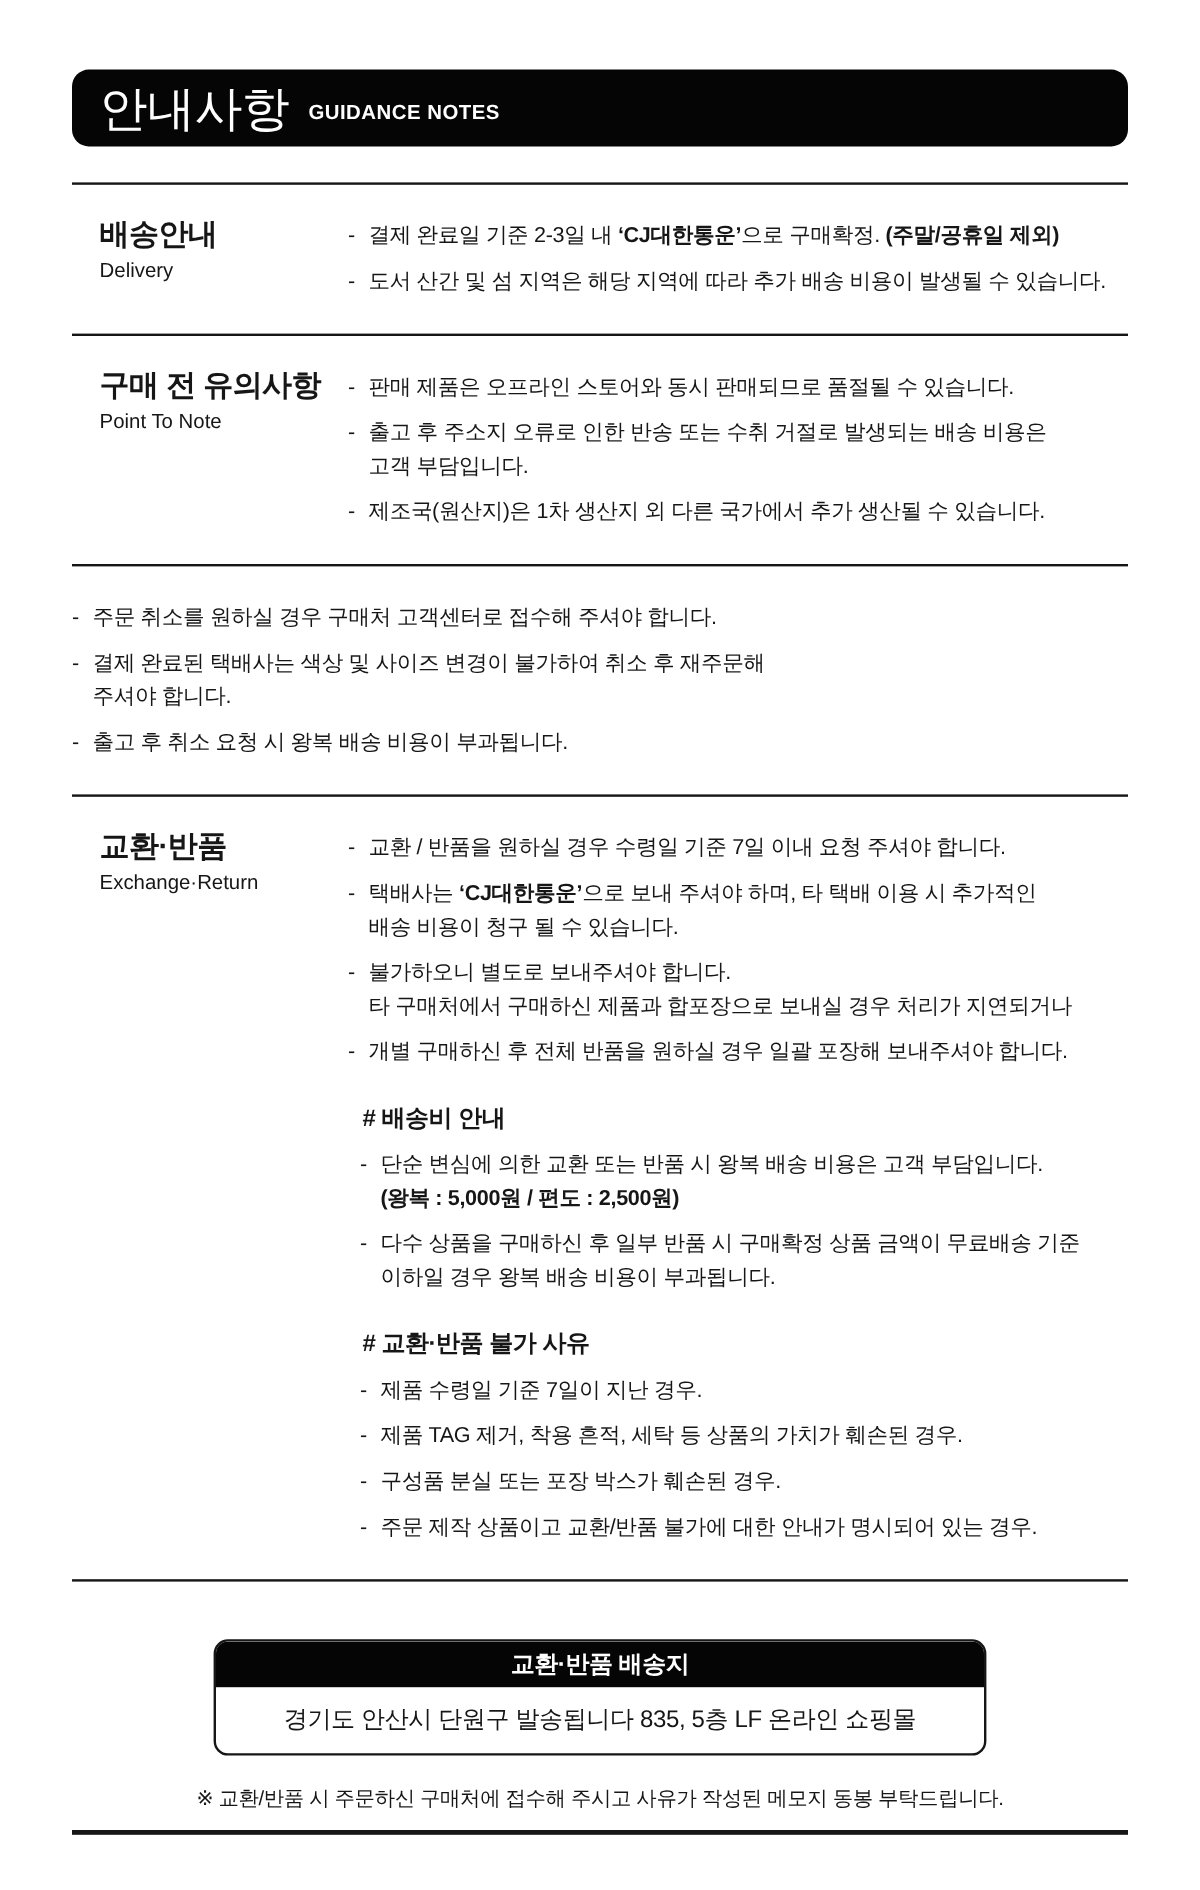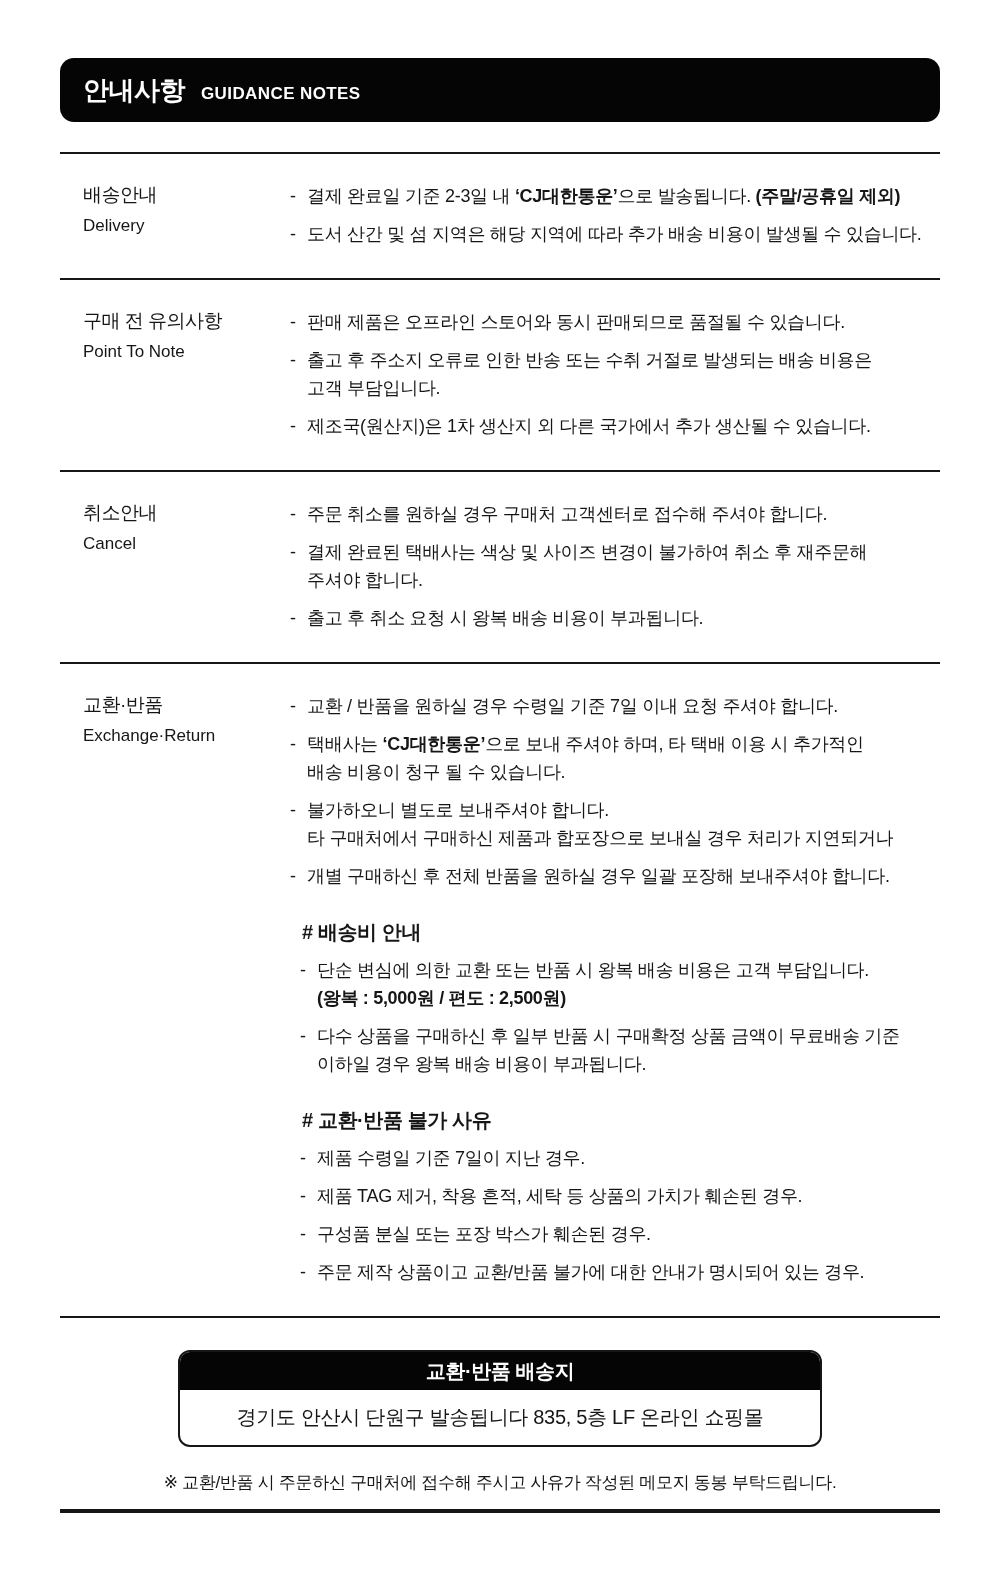--- a/index.html
+++ b/index.html
@@ -9,45 +9,45 @@
     color:#161616;
     -webkit-font-smoothing:antialiased;
   }
   .page{position:relative;width:1000px;height:1575px;overflow:hidden;background:#fff;}
 
   
   .header-bar{
     margin:58px 60px 0 60px;height:64px;background:#050505;border-radius:14px;
     display:flex;align-items:center;padding-left:23px;box-sizing:border-box;color:#fff;
   }
-  .h-ko{font-size:26px;font-weight:bold;letter-spacing:-0.5px;}
+  .h-ko{font-size:40px;font-weight:normal;letter-spacing:-0.5px;}
   .h-en{font-size:17px;font-weight:600;margin-left:16px;margin-top:7px;letter-spacing:0.4px;}
 
   
   #sections{margin:30px 60px 0 60px;}
   .section{display:flex;border-top:2px solid #161616;padding:27px 0 30px 0;}
   .sec-left{width:230px;flex:none;padding-left:23px;box-sizing:border-box;}
-  .sec-title{font-size:19px;font-weight:normal;line-height:28px;letter-spacing:-0.5px;}
+  .sec-title{font-size:25px;font-weight:bold;line-height:28px;letter-spacing:-0.5px;}
   .sec-sub{font-size:17px;line-height:22px;margin-top:6px;color:#161616;}
   .sec-right{flex:1;padding-top:1px;min-width:0;}
 
   .bullet{display:flex;margin-bottom:10px;font-size:18px;line-height:28px;letter-spacing:-0.3px;}
   .bullet:last-child{margin-bottom:0;}
   .bullet.sub{margin-left:10px;}
   .dash{flex:none;width:17px;}
   .btext{flex:1;min-width:0;}
   .line{white-space:nowrap;}
   .b{font-weight:bold;}
 
   .hash-heading{font-size:20px;font-weight:bold;line-height:28px;margin:28px 0 10px 12px;letter-spacing:-0.4px;white-space:nowrap;}
 
   
   .footer{margin:0 60px;border-top:2px solid #161616;padding-top:32px;}
   .addr-box{
-    width:644px;margin:0 auto;border:2px solid #161616;border-radius:12px;
+    width:644px;margin:16px auto;border:2px solid #161616;border-radius:12px;
     overflow:hidden;text-align:center;box-sizing:border-box;background:#fff;
   }
   .addr-head{background:#050505;color:#fff;font-size:20px;font-weight:bold;height:38px;line-height:38px;letter-spacing:-0.4px;}
   .addr-body{font-size:20px;height:55px;line-height:55px;letter-spacing:-0.3px;white-space:nowrap;}
   .note{text-align:center;font-size:17px;line-height:24px;margin-top:24px;letter-spacing:-0.3px;white-space:nowrap;}
   .thick-line{height:4px;background:#161616;margin-top:14px;}
 </style>
 </head>
 <body>
 
@@ -61,21 +61,21 @@
   <div id="sections">
       <div class="section">
         <div class="sec-left">
           <div class="sec-title">배송안내</div>
           <div class="sec-sub">Delivery</div>
         </div>
         <div class="sec-right">
           <div class="bullet">
             <span class="dash">-</span>
             <div class="btext">
-              <div class="line"><span>결제 완료일 기준 2-3일 내 </span><span class="b">‘CJ대한통운’</span><span>으로 발송됩니다. </span><span class="b">(주말/공휴일 제외)</span></div>
+              <div class="line"><span>결제 완료일 기준 2-3일 내 </span><span class="b">‘CJ대한통운’</span><span>으로 구매확정. </span><span class="b">(주말/공휴일 제외)</span></div>
             </div>
           </div>
           <div class="bullet">
             <span class="dash">-</span>
             <div class="btext">
               <div class="line"><span>도서 산간 및 섬 지역은 해당 지역에 따라 추가 배송 비용이 발생될 수 있습니다.</span></div>
             </div>
           </div>
         </div>
       </div>
@@ -100,24 +100,20 @@
           </div>
           <div class="bullet">
             <span class="dash">-</span>
             <div class="btext">
               <div class="line"><span>제조국(원산지)은 1차 생산지 외 다른 국가에서 추가 생산될 수 있습니다.</span></div>
             </div>
           </div>
         </div>
       </div>
       <div class="section">
-        <div class="sec-left">
-          <div class="sec-title">취소안내</div>
-          <div class="sec-sub">Cancel</div>
-        </div>
         <div class="sec-right">
           <div class="bullet">
             <span class="dash">-</span>
             <div class="btext">
               <div class="line"><span>주문 취소를 원하실 경우 구매처 고객센터로 접수해 주셔야 합니다.</span></div>
             </div>
           </div>
           <div class="bullet">
             <span class="dash">-</span>
             <div class="btext">

